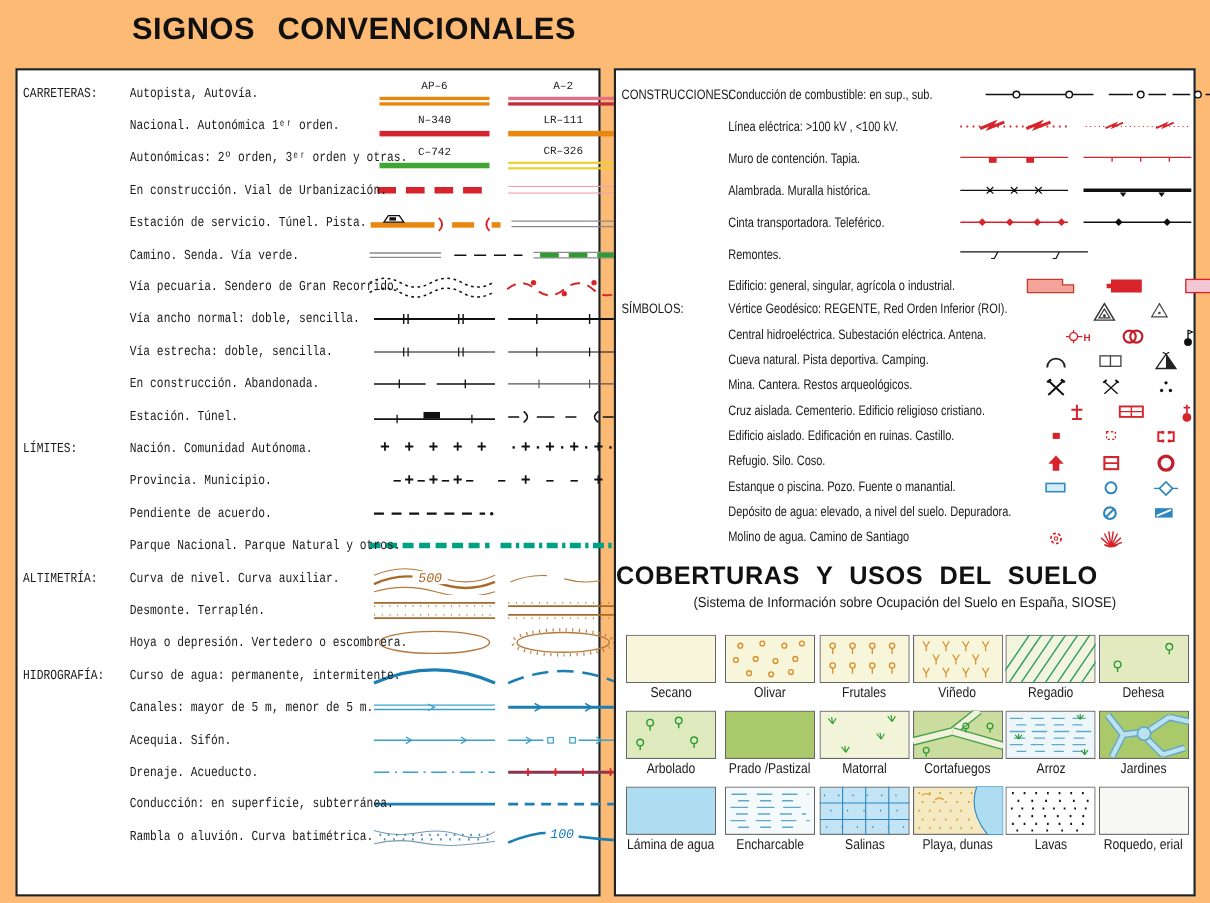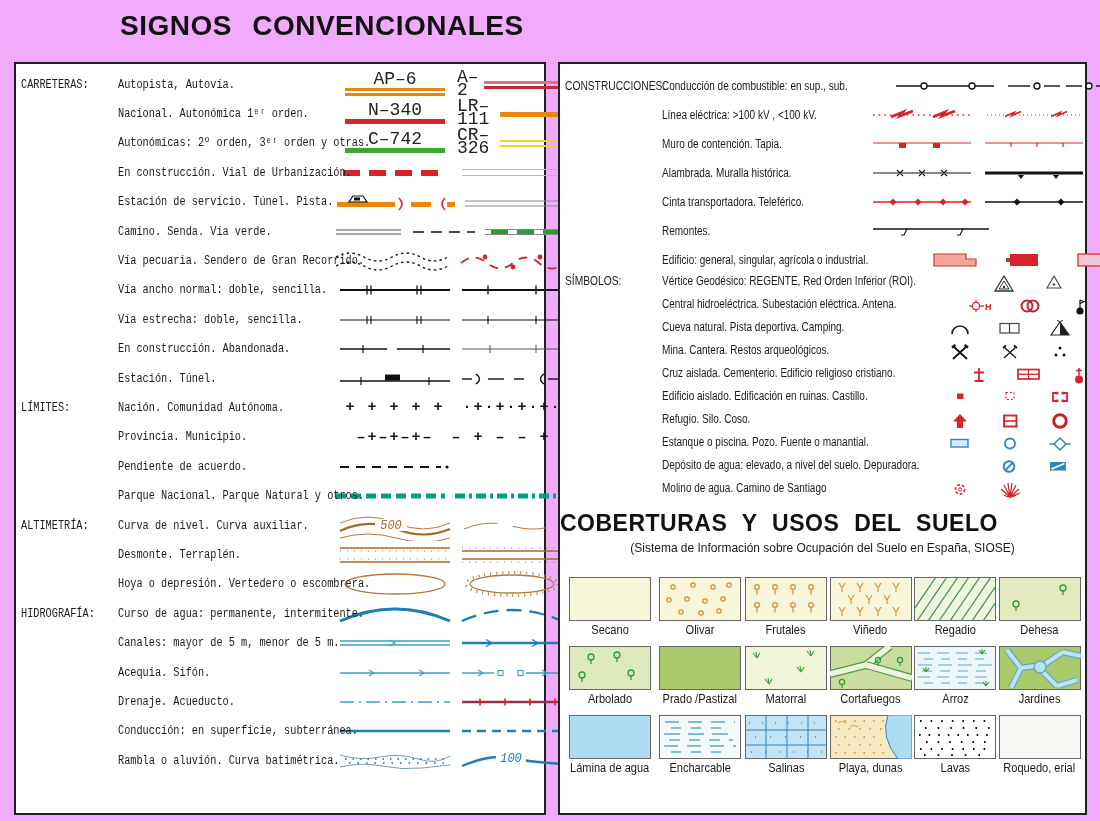--- a/index.html
+++ b/index.html
@@ -1,38 +1,38 @@
 <!DOCTYPE html>
 <html><head>
 <meta charset="utf-8">
 <style>
   html,body{margin:0;padding:0;background:#fff;}
-  .canvas{position:relative;width:1100px;height:821px;background:#f0abfc;
+  .canvas{position:relative;width:1100px;height:821px;background:#fdba74;
     font-family:"Liberation Sans","DejaVu Sans",sans-serif;color:#1a1a1a;}
   .maintitle{position:absolute;left:120px;top:10px;font-size:28px;font-weight:700;
     letter-spacing:.5px;word-spacing:12px;color:#111;}
   .panel{position:absolute;border:2px solid #222;background:#fff;box-sizing:border-box;}
   .p-left{left:14px;top:62px;width:532px;height:753px;padding-top:6px;font-family:Liberation Mono, monospace;}
   .p-right{left:558px;top:62px;width:529px;height:753px;padding-top:7px;}
   .lrow{display:flex;align-items:center;height:29.4px;padding-left:5px;}
   .rrow{display:flex;align-items:center;height:29px;padding-left:5px;}
   .srow{display:flex;align-items:flex-start;height:23px;padding-left:5px;}
   .cat{width:97px;flex:none;font-size:12.5px;white-space:nowrap;
     transform:scaleX(.82);transform-origin:0 50%;}
   .desc{width:215px;flex:none;font-size:12.5px;white-space:nowrap;
     transform:scaleX(.82);transform-origin:0 50%;}
   .rdesc{flex:1;font-size:12.5px;white-space:nowrap;
     transform:scaleX(.80);transform-origin:0 50%;}
   .syms{width:234px;flex:none;display:flex;align-items:center;}
   .s1{width:124px;flex:none;display:flex;flex-direction:column;align-items:center;justify-content:center;}
-  .s2{width:110px;flex:none;display:flex;flex-direction:row;align-items:center;justify-content:center;}
+  .s2{width:110px;flex:none;display:flex;flex-direction:column;align-items:center;justify-content:center;}
   .symwide{width:234px;flex:none;display:flex;align-items:center;}
   .rsym{width:214px;flex:none;display:flex;align-items:center;}
   .g{width:50px;flex:none;display:flex;justify-content:center;align-items:center;}
-  .rtag{font-size:18px;line-height:13px;margin-bottom:2px;color:#222;}
+  .rtag{font-size:10px;line-height:13px;margin-bottom:2px;color:#222;}
   .rl{width:100px;box-sizing:border-box;}
   .rl-ap{height:8px;border-top:3px solid #E8860D;border-bottom:3px solid #E8860D;}
   .rl-a2{height:8px;border-top:3px solid #E66E84;border-bottom:3px solid #C22B3C;}
   .rl-n340{height:5px;background:#D7232A;}
   .rl-lr{height:5px;background:#E8860D;}
   .rl-c634{height:5px;background:#3FA535;}
   .rl-cr{height:7px;border-top:2.5px solid #EFCF2E;border-bottom:2.5px solid #EFCF2E;}
   .rl-urb{height:5px;border-top:1.5px solid #F0A0AC;border-bottom:1.5px solid #F0A0AC;width:100px;}
   .symtext{font-size:15px;font-weight:700;letter-spacing:2px;white-space:nowrap;color:#111;}
   .lu-title{text-align:left;font-size:23px;font-weight:700;letter-spacing:.5px;

